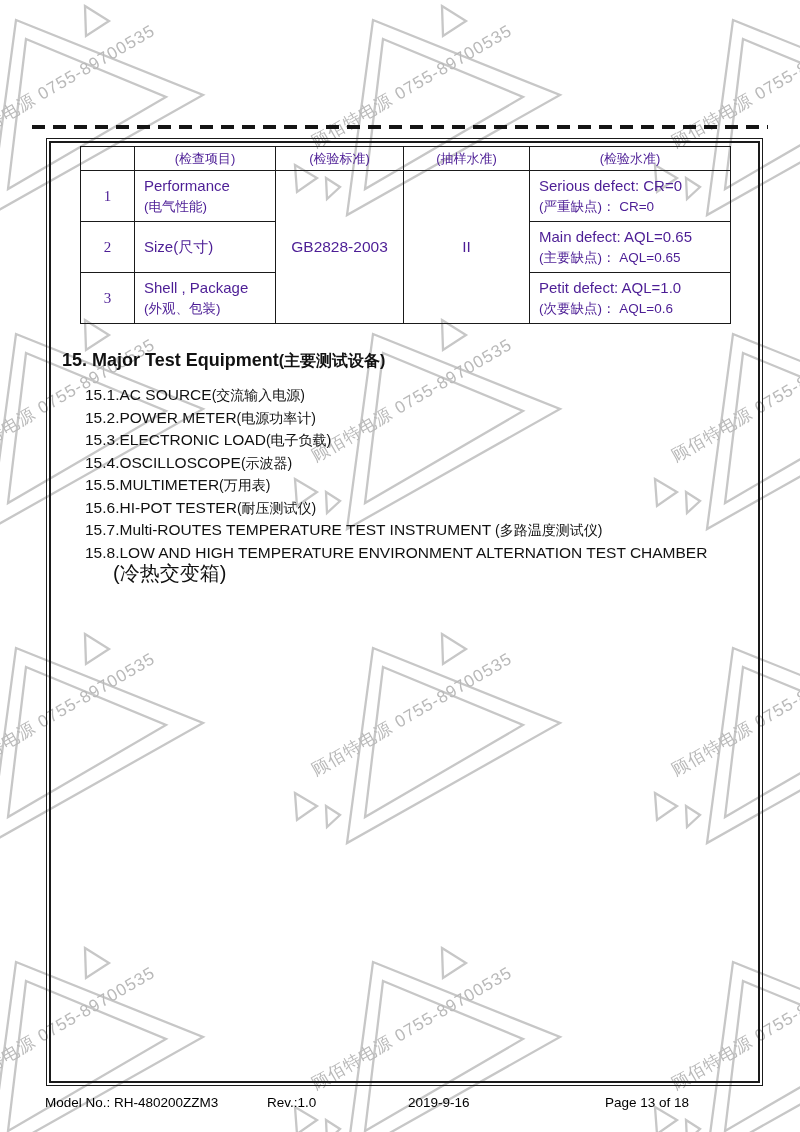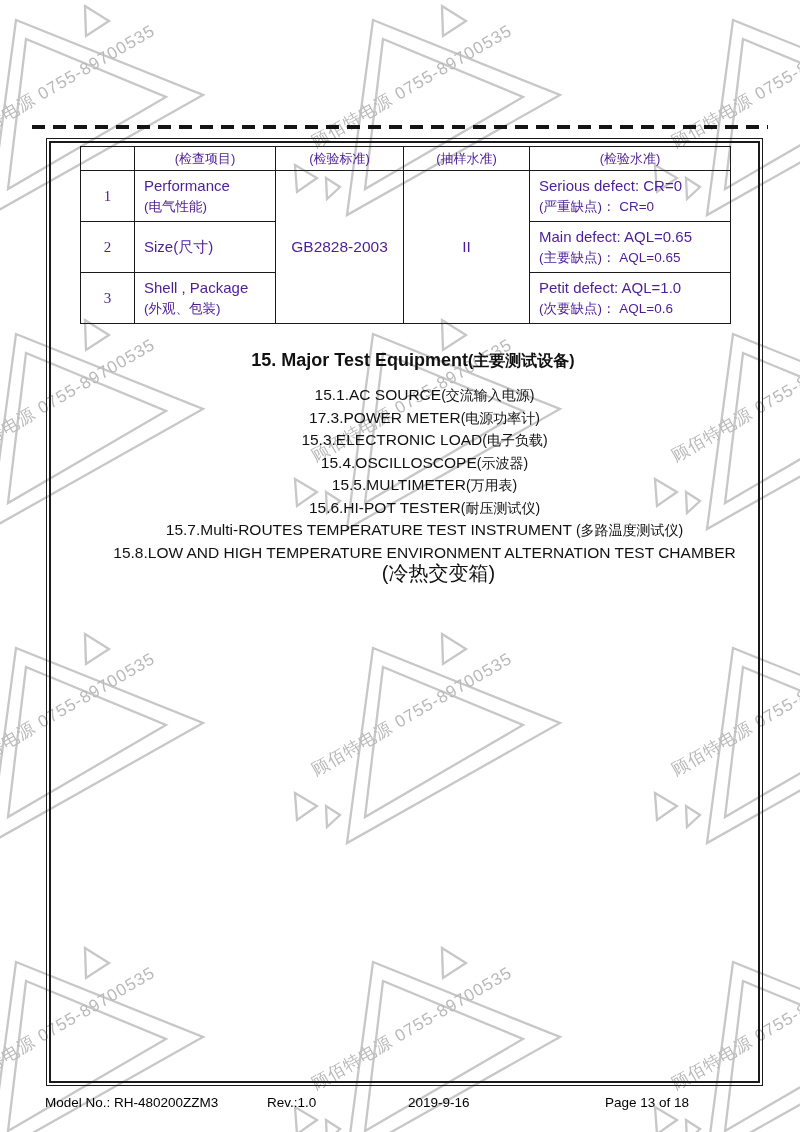--- a/index.html
+++ b/index.html
@@ -34,21 +34,21 @@
     font-size:15px;color:#4c1d95;box-sizing:border-box;
   }
   .insp-table td.hdr{height:24px;text-align:center;font-size:13px;padding:2px 0;}
   .insp-table td.num{text-align:center;font-family:"Liberation Serif",serif;font-size:15px;}
   .insp-table td.pad{padding:4px 4px 4px 9px;}
   .insp-table td.ctr{text-align:center;font-size:15.5px;}
   .ln-en{display:block;font-size:15px;line-height:22px;}
   .ln-cn{display:block;font-size:13.5px;line-height:20px;}
   .r1{height:49px;} .r2{height:49px;} .r3{height:48px;}
   
-  .section15{position:absolute;left:68px;top:350px;z-index:3;width:690px;text-align:center;}
+  .section15{position:absolute;left:62px;top:350px;z-index:3;width:690px;}
   .sec-head{font-weight:bold;font-size:18px;line-height:21px;white-space:nowrap;}
   .sec-head .cn{font-size:16px;}
   .eq-list{margin-top:13px;padding-left:23px;}
   .eq-line{font-size:15.5px;line-height:21.5px;white-space:nowrap;}
   .eq-line .cn{font-size:14px;}
   .eq-cont{font-size:20px;line-height:21.5px;margin-left:28px;}
   
   .footer{position:absolute;left:0;top:1095px;width:800px;height:20px;z-index:3;font-size:13.5px;color:#000000;}
   .footer span{position:absolute;white-space:nowrap;}
   .f-model{left:45px;} .f-rev{left:267px;} .f-date{left:408px;} .f-page{left:605px;}
@@ -144,21 +144,21 @@
     </tbody>
   </table>
 
   <div class="section15">
     <div class="sec-head">
       <span>15.</span>
       <span>Major Test Equipment</span><span class="cn">(主要测试设备)</span>
     </div>
     <div class="eq-list">
       <div class="eq-line"><span>15.1.AC SOURCE</span><span class="cn">(交流输入电源)</span></div>
-      <div class="eq-line"><span>17.3.POWER METER</span><span class="cn">(电源功率计)</span></div>
+      <div class="eq-line"><span>15.2.POWER METER</span><span class="cn">(电源功率计)</span></div>
       <div class="eq-line"><span>15.3.ELECTRONIC LOAD</span><span class="cn">(电子负载)</span></div>
       <div class="eq-line"><span>15.4.OSCILLOSCOPE</span><span class="cn">(示波器)</span></div>
       <div class="eq-line"><span>15.5.MULTIMETER</span><span class="cn">(万用表)</span></div>
       <div class="eq-line"><span>15.6.HI-POT TESTER</span><span class="cn">(耐压测试仪)</span></div>
       <div class="eq-line"><span>15.7.Multi-ROUTES TEMPERATURE TEST INSTRUMENT</span><span class="cn"> (多路温度测试仪)</span></div>
       <div class="eq-line"><span>15.8.LOW AND HIGH TEMPERATURE ENVIRONMENT ALTERNATION TEST CHAMBER</span></div>
       <div class="eq-cont">(冷热交变箱)</div>
     </div>
   </div>
 

